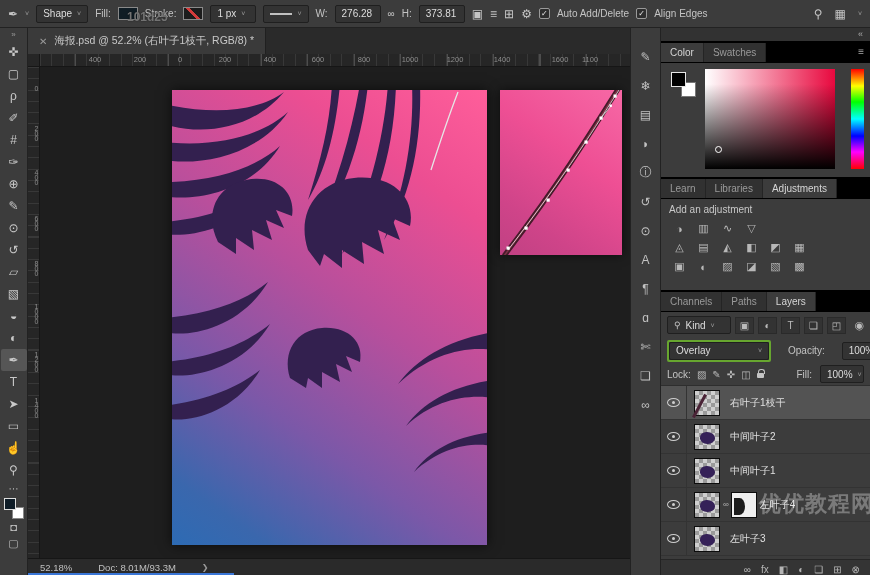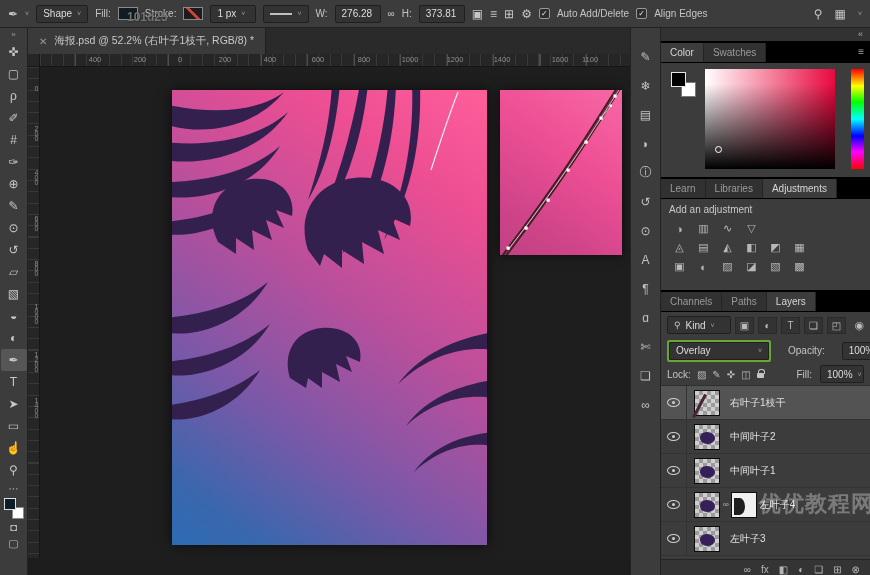--- a/index.html
+++ b/index.html
@@ -281,20 +281,26 @@
           <rect x="66.5" y="78.5" width="3.2" height="3.2"></rect>
           <rect x="46.5" y="108.5" width="3.2" height="3.2"></rect>
           <rect x="24.5" y="136.5" width="3.2" height="3.2"></rect>
           <rect x="6.5" y="156.5" width="3.2" height="3.2"></rect>
           <rect x="109.5" y="14.5" width="2.4" height="2.4"></rect>
         </g>
       </svg>
     </div>
   </div>
 
+  <div class="status">
+    <span class="zoom">52.18%</span>
+    <span>Doc: 8.01M/93.3M</span>
+    <span class="chev">❯</span>
+    <span class="blue"></span>
+  </div>
 
   <div class="side-strip">
     <div class="strip-icon">✎</div>
     <div class="strip-icon">❄</div>
     <div class="strip-icon">▤</div>
     <div class="strip-icon">◗</div>
     <div class="strip-icon">ⓘ</div>
     <div class="strip-icon">↺</div>
     <div class="strip-icon">⊙</div>
     <div class="strip-icon">A</div>

